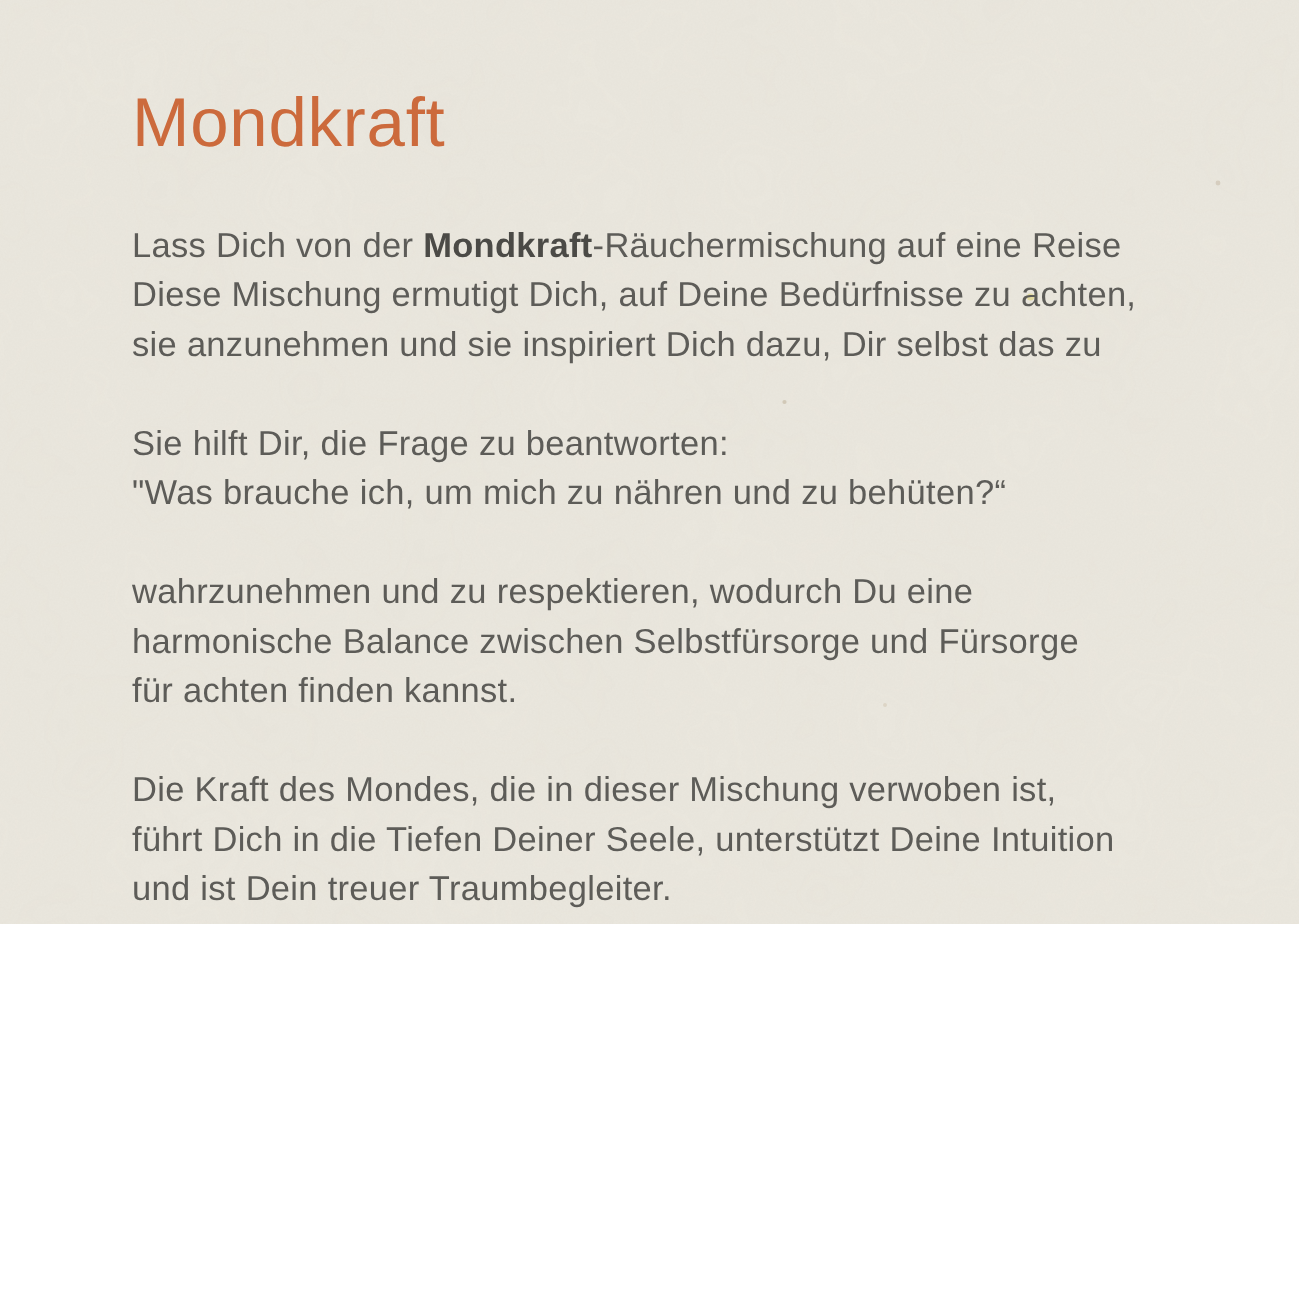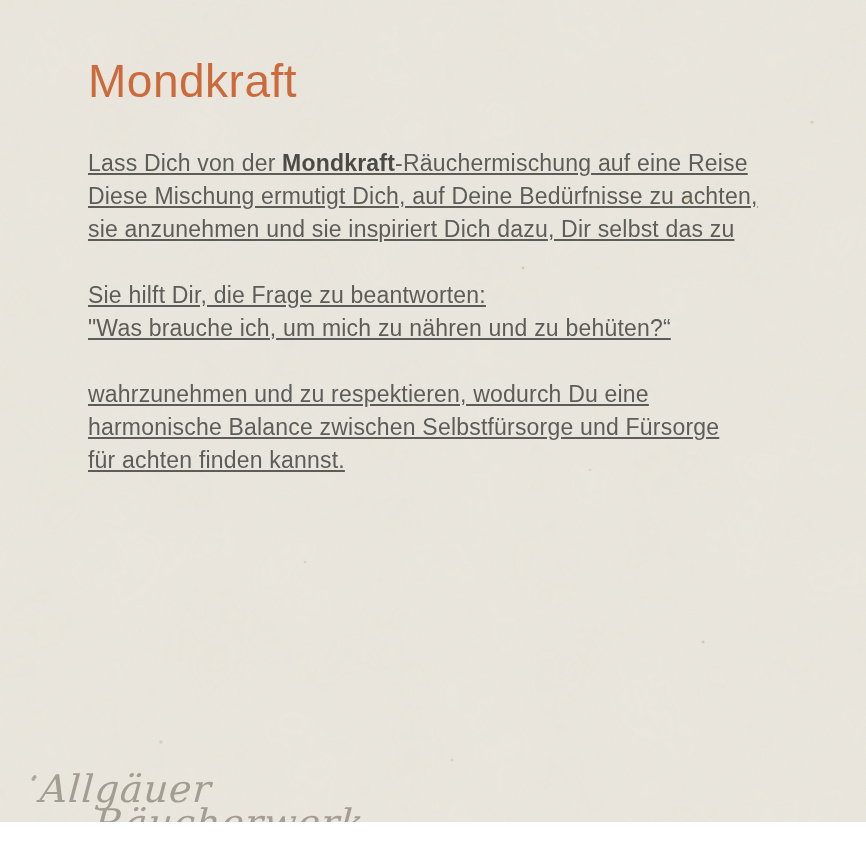--- a/index.html
+++ b/index.html
@@ -11,21 +11,21 @@
   }
   *{box-sizing:border-box;}
   html,body{margin:0;padding:0;}
   body{
     width:866px;height:866px;
     font-family:"Liberation Sans",sans-serif;
     background:#fff;
   }
   .page{
     position:relative;
-    width:866px;height:822px;
+    width:866px;height:616px;
     background:var(--bg);
     overflow:hidden;
   }
   .texture{
     position:absolute;inset:0;
     width:866px;height:866px;
     display:block;
     pointer-events:none;
   }
   .texture .bg-rect{fill:var(--bg);}
@@ -45,21 +45,20 @@
     margin:0 0 33px 0;
     padding:0;
   }
   .body-text .line{
     display:block;
     font-size:23px;
     line-height:33px;
     letter-spacing:0.2px;
     color:var(--text);
     white-space:nowrap;
-    text-decoration:underline;
   }
   .body-text strong{
     font-weight:700;
     color:var(--text-bold);
   }
   .logo{
     position:absolute;
     left:40px;top:770px;
     color:var(--logo);
     font-family:"DejaVu Serif","Liberation Serif",serif;
@@ -121,20 +120,25 @@
         </p>
         <p class="para">
           <span class="line"><span>Sie hilft Dir, die Frage zu beantworten:</span></span>
           <span class="line"><span>"Was brauche ich, um mich zu nähren und zu behüten?“</span></span>
         </p>
         <p class="para">
           <span class="line"><span>wahrzunehmen und zu respektieren, wodurch Du eine</span></span>
           <span class="line"><span>harmonische Balance zwischen Selbstfürsorge und Fürsorge</span></span>
           <span class="line"><span>für achten finden kannst.</span></span>
         </p>
+        <p class="para">
+          <span class="line"><span>Die Kraft des Mondes, die in dieser Mischung verwoben ist,</span></span>
+          <span class="line"><span>führt Dich in die Tiefen Deiner Seele, unterstützt Deine Intuition</span></span>
+          <span class="line"><span>und ist Dein treuer Traumbegleiter.</span></span>
+        </p>
       </div>
   </main>
 
   <div class="logo">
     <div class="logo-l1">Allgäuer</div>
     <div class="logo-l2">Räucherwerk</div>
   </div>
 
 </div>
 

